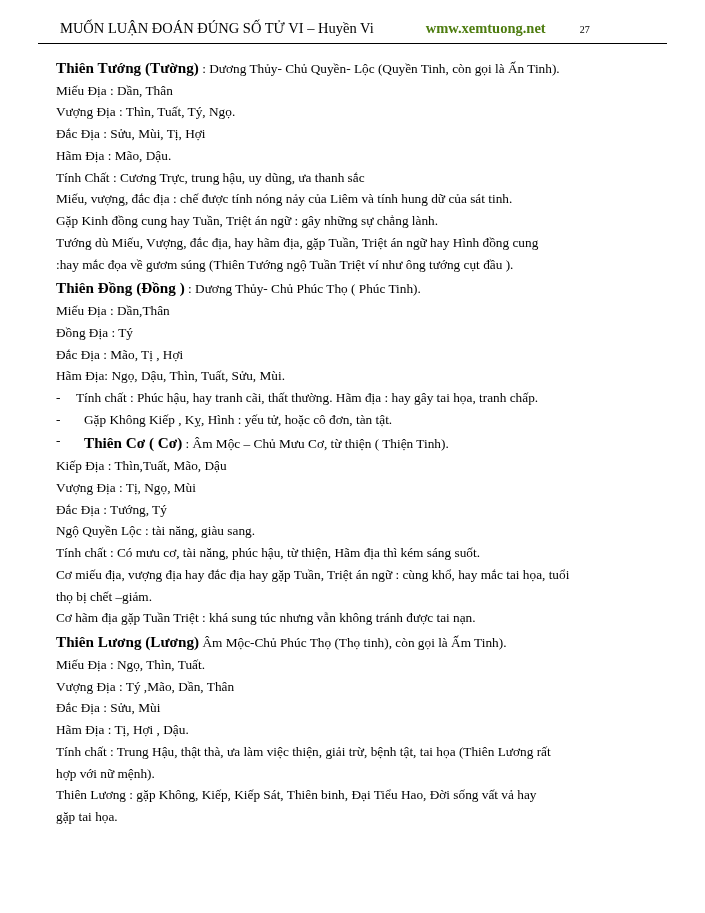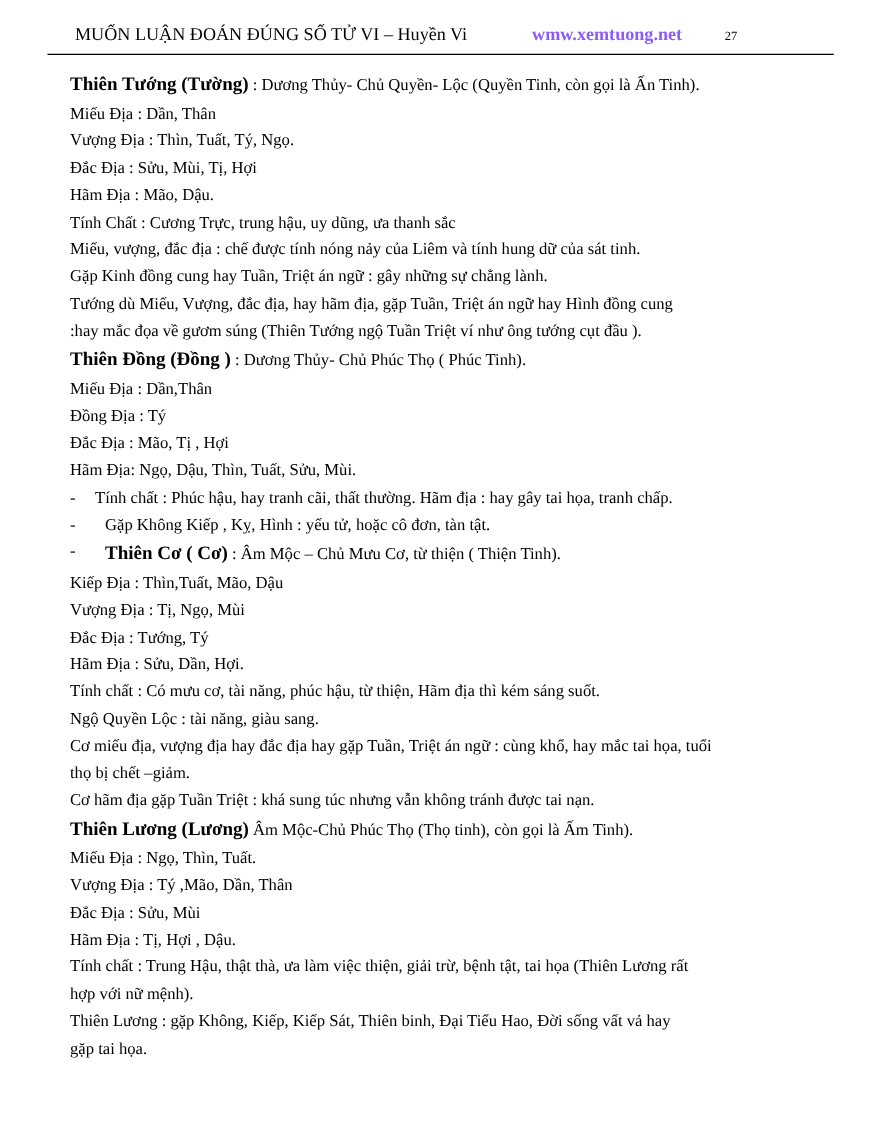--- a/index.html
+++ b/index.html
@@ -27,21 +27,21 @@
     align-items: baseline;
     font-size: 14.5px;
     padding: 0 4px 0 22px;
     margin-bottom: 6px;
     white-space: nowrap;
   }
   .header-title {
     font-size: 14.5px;
   }
   .header-link {
-    color: #8b5cf6;
+    color: #4d7c0f;
     font-weight: bold;
     font-size: 14.5px;
     text-decoration: none;
     margin-left: 52px;
   }
   .header-page {
     margin-left: 34px;
     font-size: 10px;
   }
   .rule {
@@ -132,23 +132,22 @@
       <span class="dash-body inner">Gặp Không Kiếp , Kỵ, Hình : yếu tử, hoặc cô đơn, tàn tật.</span>
     </div>
 
     <div class="dash-item gap-above">
       <span class="dash-mark">-</span>
       <span class="dash-body inner sub-head"><span>Thiên Cơ ( Cơ)</span><span class="normal"> : Âm Mộc – Chủ Mưu Cơ, từ thiện ( Thiện Tinh).</span></span>
     </div>
     <p>Kiếp Địa : Thìn,Tuất, Mão, Dậu</p>
     <p>Vượng Địa : Tị, Ngọ, Mùi</p>
     <p>Đắc Địa : Tướng, Tý</p>
-    <p>Hãm Địa : Sửu, Dần, Hợi.</p>
+    <p>Ngộ Quyền Lộc : tài năng, giàu sang.</p>
     <p>Tính chất : Có mưu cơ, tài năng, phúc hậu, từ thiện, Hãm địa thì kém sáng suốt.</p>
-    <p>Ngộ Quyền Lộc : tài năng, giàu sang.</p>
     <p>Cơ miếu địa, vượng địa hay đắc địa hay gặp Tuần, Triệt án ngữ : cùng khổ, hay mắc tai họa, tuổi</p>
     <p>thọ bị chết –giảm.</p>
     <p>Cơ hãm địa gặp Tuần Triệt : khá sung túc nhưng vẫn không tránh được tai nạn.</p>
 
     <p class="sec-head gap-above"><span>Thiên Lương (Lương)</span><span class="normal"> Âm Mộc-Chủ Phúc Thọ (Thọ tinh), còn gọi là Ấm Tinh).</span></p>
     <p>Miếu Địa : Ngọ, Thìn, Tuất.</p>
     <p>Vượng Địa : Tý ,Mão, Dần, Thân</p>
     <p>Đắc Địa : Sửu, Mùi</p>
     <p>Hãm Địa : Tị, Hợi , Dậu.</p>
     <p> Tính chất : Trung Hậu, thật thà, ưa làm việc thiện, giải trừ, bệnh tật, tai họa (Thiên Lương rất</p>

